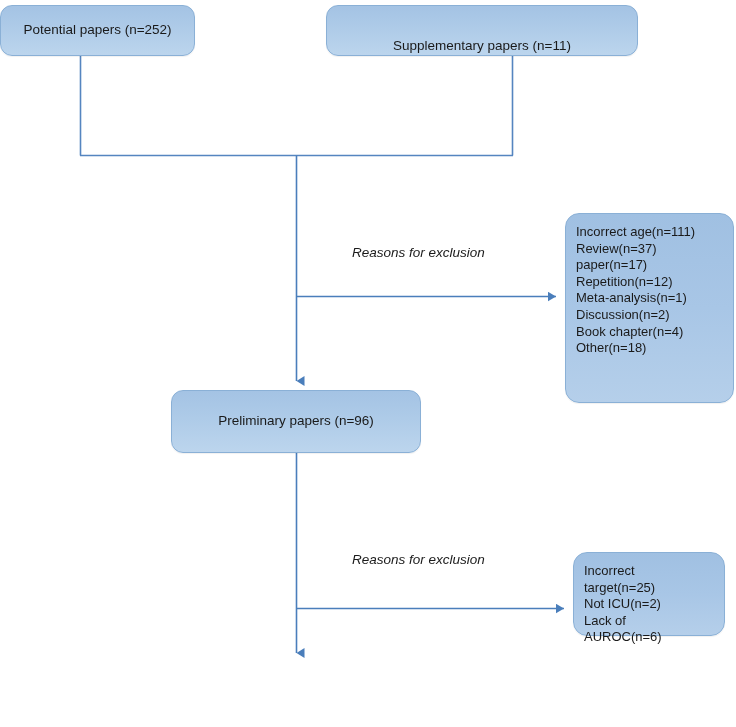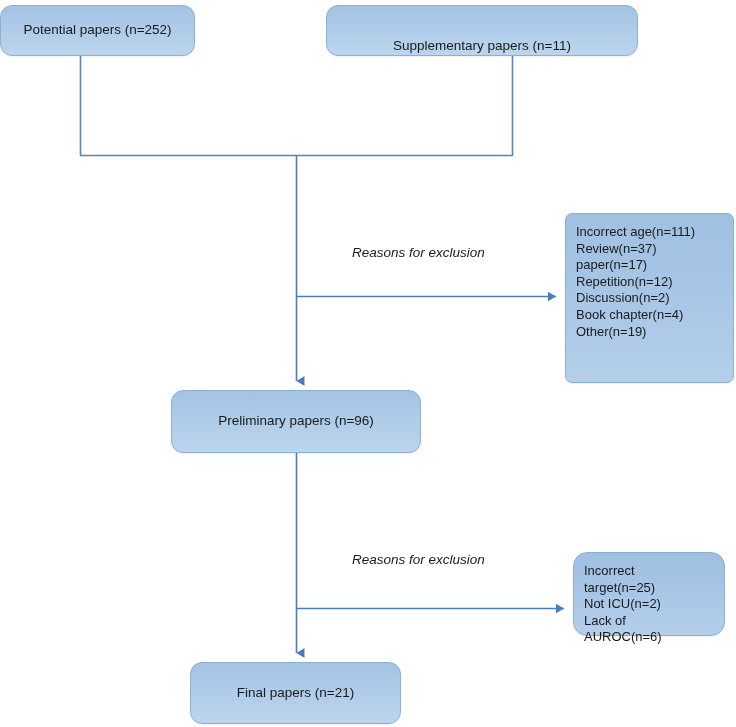--- a/index.html
+++ b/index.html
@@ -54,21 +54,21 @@
   }
   .node.reasons .rline {
     display: block;
     white-space: pre;
   }
   
   #box-potential      { left: 0px;   top: 5px;   width: 195px; height: 51px; }
   #box-supplementary  { left: 326px; top: 5px;   width: 312px; height: 51px; align-items: flex-end; }
   #box-preliminary    { left: 171px; top: 390px; width: 250px; height: 63px; }
   #box-final          { left: 190px; top: 662px; width: 211px; height: 62px; }
-  #box-reasons-1      { left: 565px; top: 213px; width: 169px; height: 170px; border-radius: 7px; }
+  #box-reasons-1      { left: 565px; top: 213px; width: 169px; height: 190px; }
   #box-reasons-2      { left: 573px; top: 552px; width: 152px; height: 84px; }
 
   
   .edge-label {
     position: absolute;
     font-size: 13.5px;
     color: #1a1a1a;
     white-space: nowrap;
     font-style: italic;
   }
@@ -113,32 +113,30 @@
   </div>
 
   <div class="node" id="box-supplementary">
     <span>Supplementary papers (n=11)</span>
   </div>
 
   <div class="node" id="box-preliminary">
     <span>Preliminary papers (n=96)</span>
   </div>
 
-  <div class="node" id="box-final">
-    <span>Final papers  (n=21)</span>
-  </div>
 
   <div class="node reasons" id="box-reasons-1">
     <span class="rline">Incorrect age(n=111)</span>
     <span class="rline">Review(n=37)</span>
     <span class="rline">paper(n=17)</span>
     <span class="rline">Repetition(n=12)</span>
+    <span class="rline">Meta-analysis(n=1)</span>
     <span class="rline">Discussion(n=2)</span>
     <span class="rline">Book chapter(n=4)</span>
-    <span class="rline">Other(n=19)</span>
+    <span class="rline">Other(n=18)</span>
   </div>
 
   <div class="node reasons" id="box-reasons-2">
     <span class="rline">Incorrect</span>
     <span class="rline">target(n=25)</span>
     <span class="rline">Not ICU(n=2)</span>
     <span class="rline">Lack of</span>
     <span class="rline">AUROC(n=6)</span>
   </div>
 

